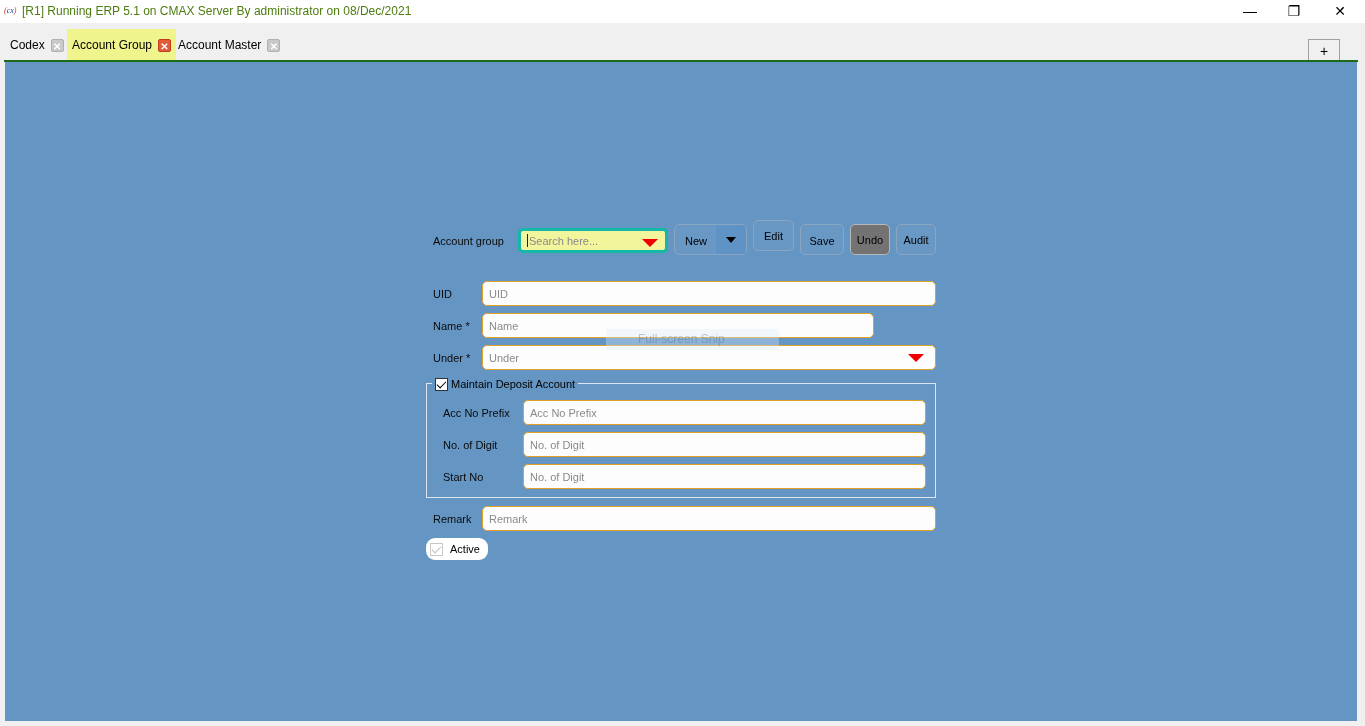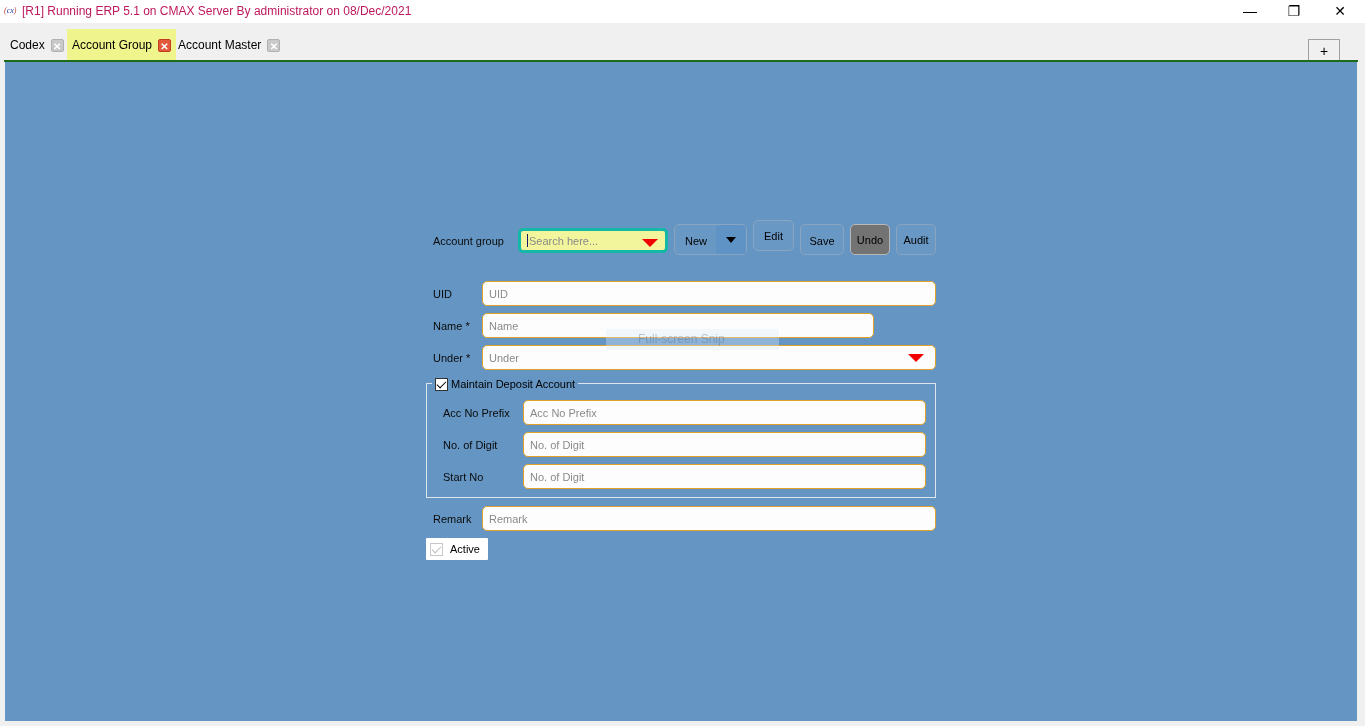--- a/index.html
+++ b/index.html
@@ -2,21 +2,21 @@
 <html><head>
   <meta charset="utf-8">
   <style>
     * { box-sizing: border-box; margin: 0; padding: 0; }
     html, body { width: 1365px; height: 726px; overflow: hidden; background: #f0f0f0; font-family: "Liberation Sans", sans-serif; font-size: 12px; color: #000; }
 
     .titlebar { position: absolute; left: 0; top: 0; width: 1365px; height: 23px; background: #ffffff; }
     .app-icon { position: absolute; left: 4px; top: 6px; font-size: 8px; color: #2a3aa8; font-family: "Liberation Serif", serif; font-style: italic; }
     .app-icon::before { content: "("; color: #c0392b; }
     .app-icon::after { content: ")"; color: #c0392b; }
-    .title-text { position: absolute; left: 22px; top: 4px; font-size: 12px; color: #be185d; }
+    .title-text { position: absolute; left: 22px; top: 4px; font-size: 12px; color: #4d7c0f; }
     .win-btn { position: absolute; top: 0; width: 46px; height: 22px; display: flex; align-items: center; justify-content: center; font-size: 14px; color: #000; cursor: default; }
     .win-min { left: 1227px; }
     .win-max { left: 1271px; }
     .win-close { left: 1317px; }
 
     .tabbar { position: absolute; left: 0; top: 23px; width: 1365px; height: 38px; background: #f0f0f0; }
     .tab { position: absolute; top: 6px; height: 32px; display: flex; align-items: center; padding: 0 5px; font-size: 12px; }
     .tab.active { background: #f0f48c; }
     .tab-close { display: inline-block; width: 13px; height: 13px; margin-left: 6px; border-radius: 2px; background: #c9c9c9; color: #fff; font-size: 10px; font-weight: bold; line-height: 13px; text-align: center; border: 1px solid #b0b0b0; }
     .tab.active .tab-close { background: #e25a3a; border-color: #c23d20; }
@@ -35,21 +35,21 @@
     .btn { position: absolute; height: 31px; border: 1px solid #8aa5c0; border-radius: 5px; background: #6a98c4; font-size: 11px; color: #000; display: flex; align-items: center; justify-content: center; }
     .btn.undo { background: #737373; border-color: #b8b8b8; }
     .new-arrow { position: absolute; right: 0; top: 0; width: 30px; height: 29px; background: #5f93c6; border-radius: 0 4px 4px 0; display: flex; align-items: center; justify-content: center; }
     .new-arrow::after { content: ""; width: 0; height: 0; border-left: 5px solid transparent; border-right: 5px solid transparent; border-top: 6px solid #000; }
 
     .groupbox { position: absolute; left: 426px; top: 383px; width: 510px; height: 115px; border: 1px solid #dde6ef; }
     .gb-legend { position: absolute; left: 432px; top: 376px; height: 16px; padding: 0 3px; background: #6596c3; display: flex; align-items: center; font-size: 11px; }
     .chk { display: inline-block; width: 13px; height: 13px; border: 1px solid #333; background: #fff; margin-right: 3px; position: relative; }
     .chk::after { content: ""; position: absolute; left: 3px; top: 0px; width: 4px; height: 8px; border: solid #000; border-width: 0 1.5px 1.5px 0; transform: rotate(45deg); }
 
-    .active-box { position: absolute; left: 426px; top: 538px; width: 62px; height: 22px; background: #fff; border-radius: 1px; display: flex; align-items: center; padding-left: 4px; font-size: 11px; }
+    .active-box { position: absolute; left: 426px; top: 538px; width: 62px; height: 22px; background: #fff; border-radius: 9px; display: flex; align-items: center; padding-left: 4px; font-size: 11px; }
     .active-box .chk { border-color: #c8c8c8; }
     .active-box .chk::after { border-color: #bdbdbd; }
 
     .snip { position: absolute; left: 606px; top: 329px; width: 173px; height: 21px; background: rgba(220,235,250,0.35); color: rgba(80,100,130,0.35); font-size: 12px; padding-left: 32px; line-height: 21px; }
   </style>
 </head>
 <body>
 
 <div class="titlebar">
   <span class="app-icon">cx</span>

